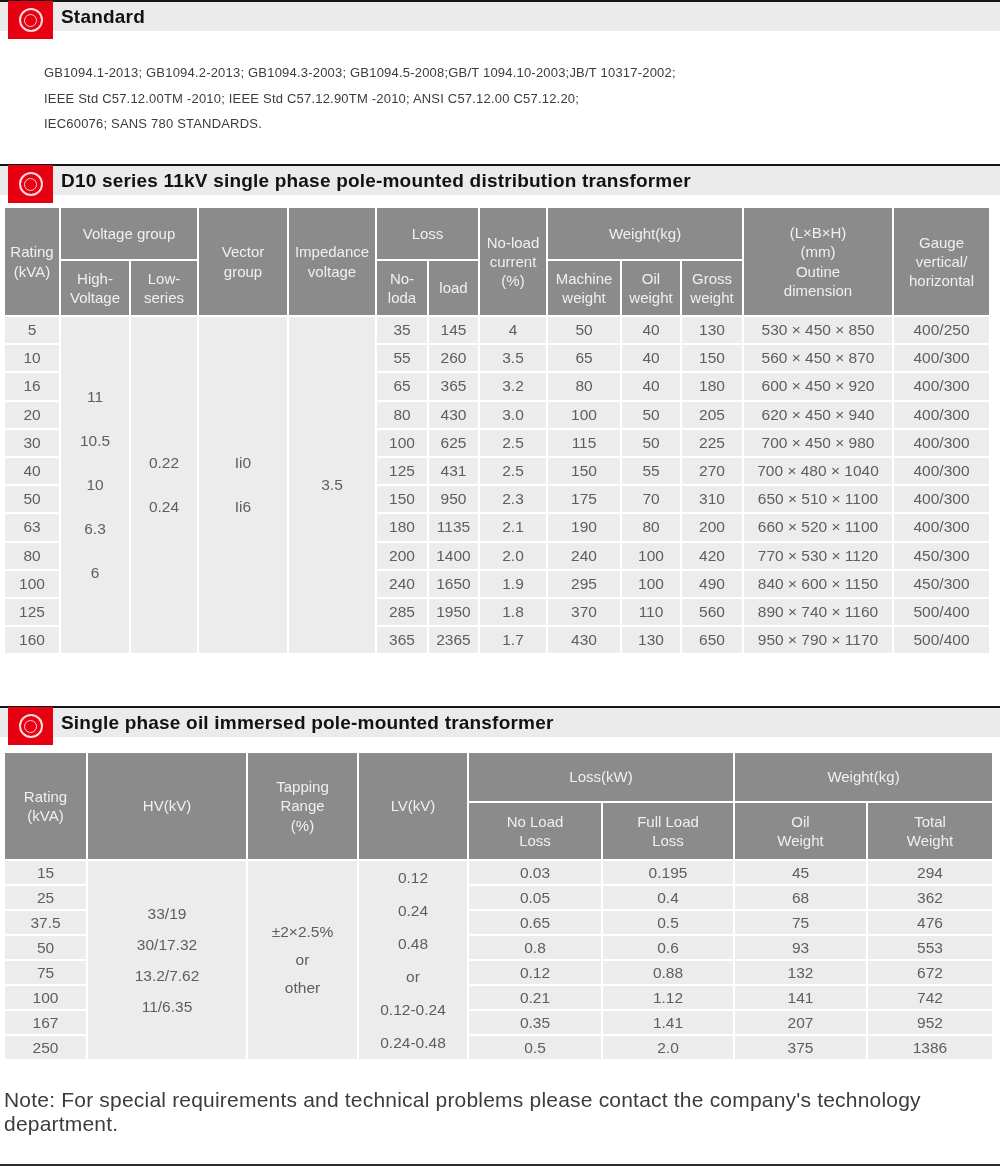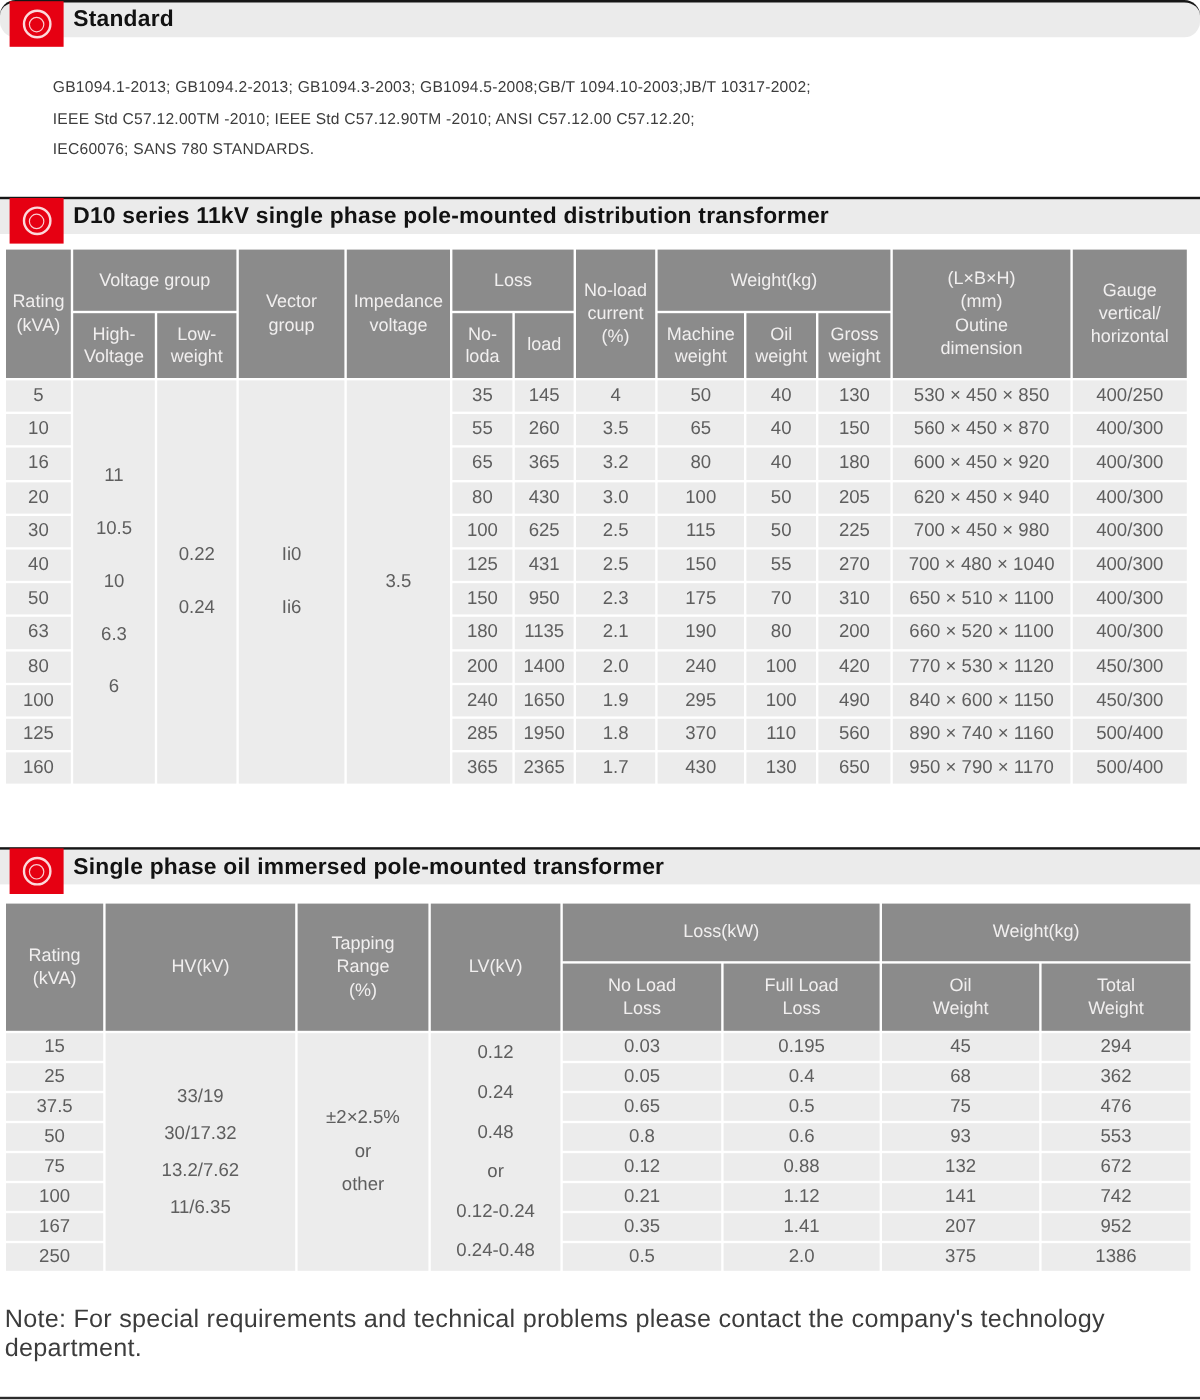--- a/index.html
+++ b/index.html
@@ -25,21 +25,21 @@
   }
   .icon-ring-inner {
     width:13px; height:13px; border:1.5px solid rgba(255,255,255,.8);
     border-radius:50%;
   }
   .section-title {
     position:absolute; left:61px; top:0; height:31px; line-height:30px;
     font-size:19px; font-weight:bold; color:#121212; letter-spacing:.2px;
     white-space:nowrap;
   }
-  #bar-standard { top:0;border-radius:13px; }
+  #bar-standard { top:0; }
   #bar-d10 { top:164px; }
   #bar-single { top:706px; }
 
   
   .standards-text {
     position:absolute; top:60px; left:4px; width:992px;
     font-size:13px; line-height:25.5px; color:#3c3c3c;
     white-space:pre-line; letter-spacing:.2px;margin-left:40px;
   }
 
@@ -144,21 +144,21 @@
 Outine
 dimension</th>
       <th rowspan="2">Gauge
 vertical/
 horizontal</th>
     </tr>
     <tr>
       <th>High-
 Voltage</th>
       <th>Low-
-weight</th>
+series</th>
       <th>No-
 loda</th>
       <th>load</th>
       <th>Machine
 weight</th>
       <th>Oil
 weight</th>
       <th>Gross
 weight</th>
     </tr>

